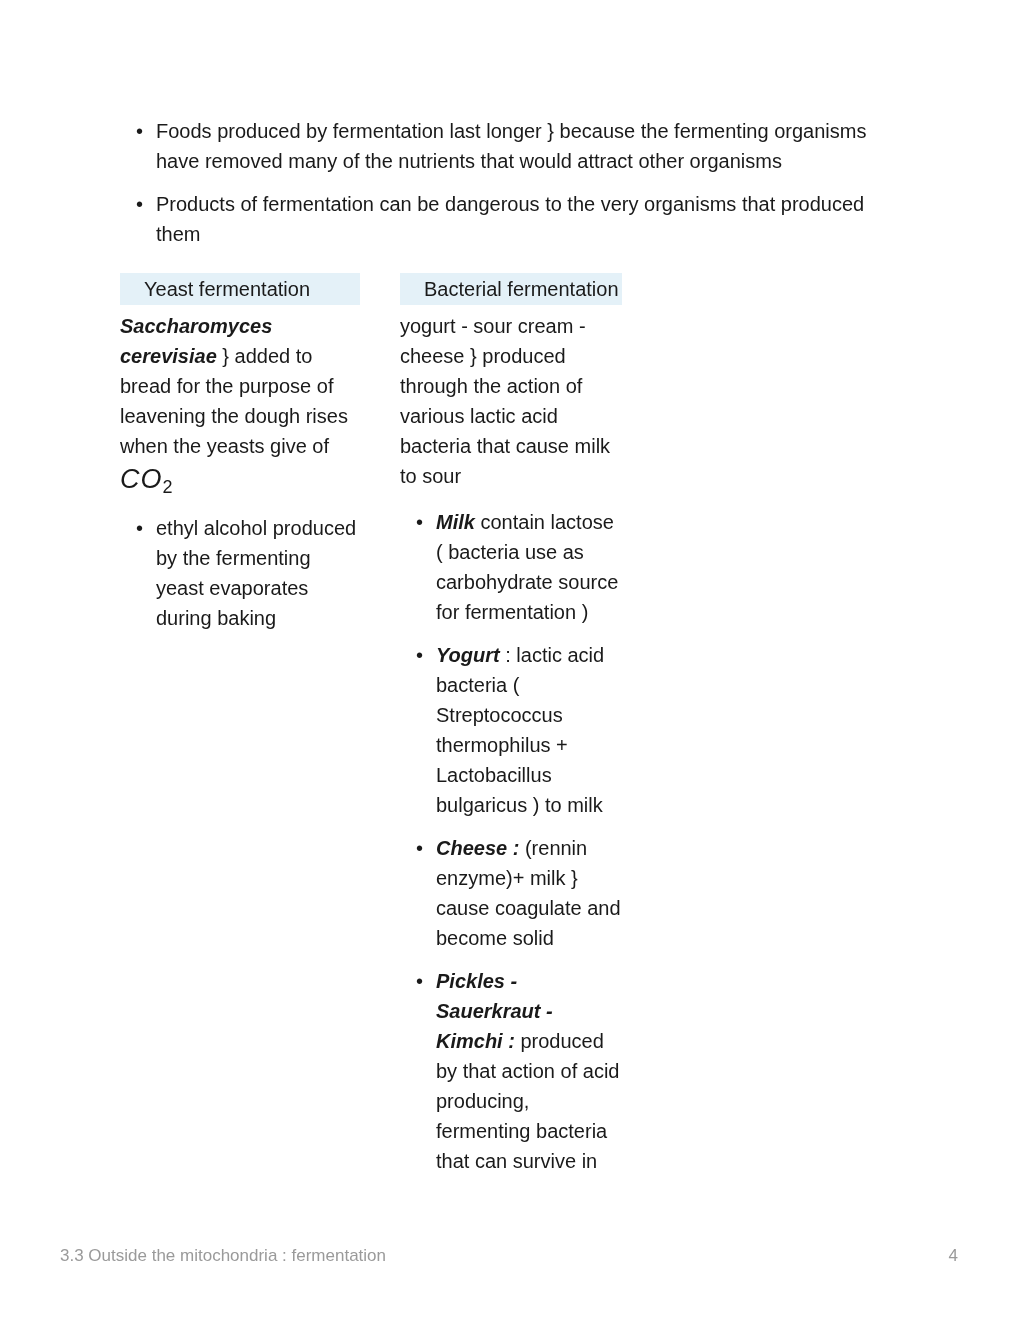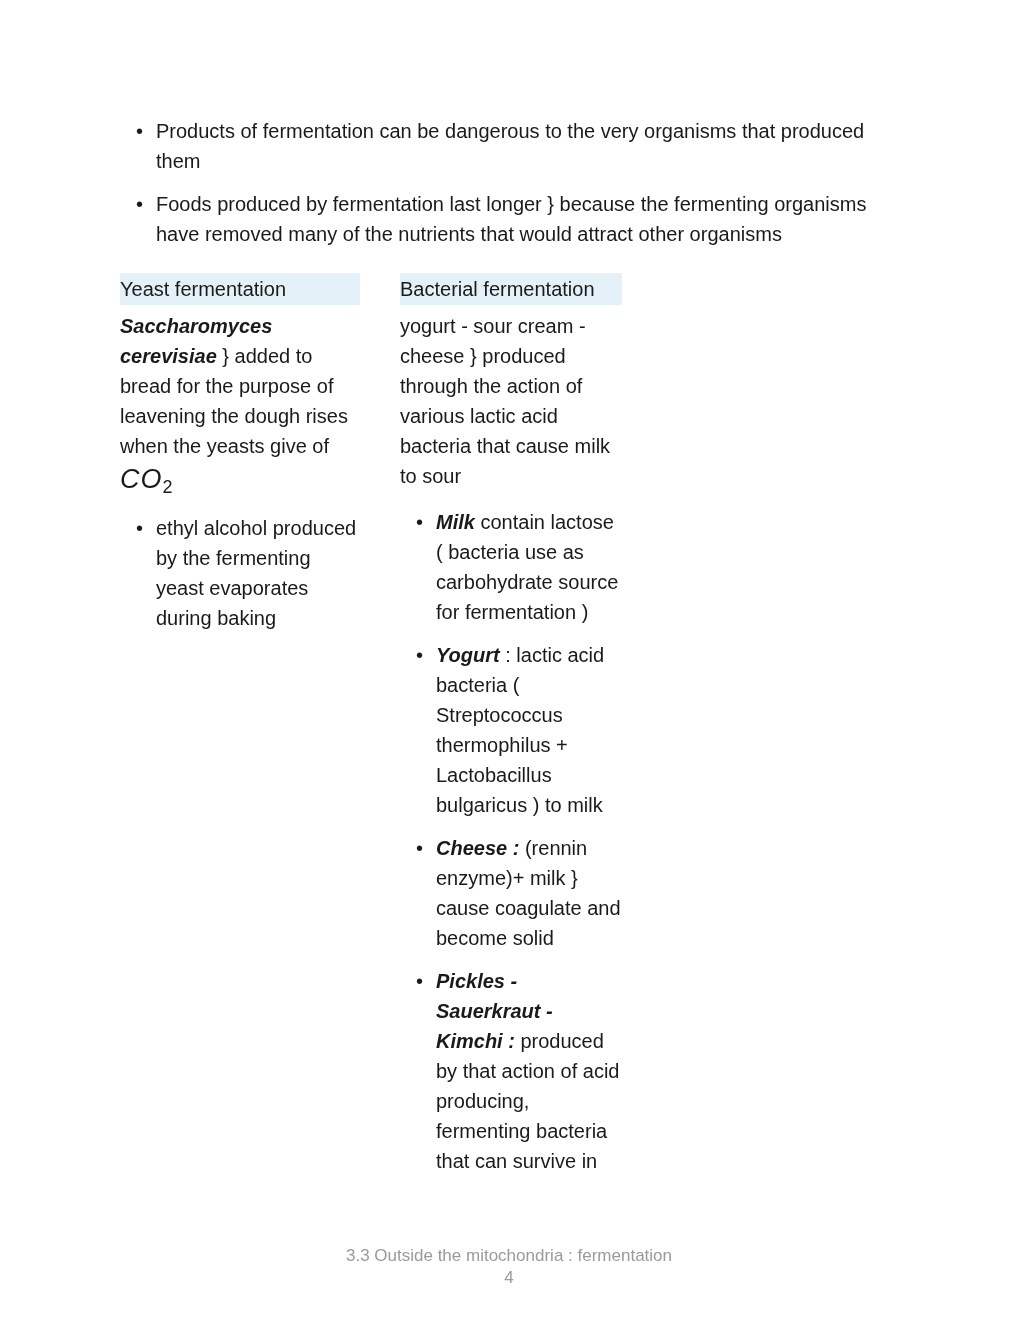--- a/index.html
+++ b/index.html
@@ -44,21 +44,21 @@
     align-items: flex-start;
   }
   .col { flex: 0 0 auto; }
   .col-1 { width: 240px; margin-right: 40px; }
   .col-2 { width: 222px; margin-right: 38px; }
   .col-3 { width: 240px; }
   .col-header {
     background: var(--header-bg);
     height: 32px;
     line-height: 32px;
-    padding: 0 0;
+    padding: 0 24px;
     white-space: nowrap;
     overflow: hidden;
   }
   .col-lead { margin-top: 6px; }
   .col-bullets { margin-top: 16px; }
   b, .bold { font-weight: 700; font-style: italic; }
   
   .math {
     display: block;
     font-family: Liberation Sans, sans-serif;
@@ -77,34 +77,33 @@
   
   .footer {
     position: absolute;
     left: 60px; right: 62px; top: 1245px;
     display: flex;
     justify-content: space-between;
     align-items: center;
     color: var(--footer-text);
     font-size: 17px;
     line-height: 22px;
-    flex-direction: column;
   }
 </style>
 </head>
 <body>
 
 <div class="page">
 
   <div class="intro-list">
     <div class="bullet-item">
-      <span>Products of fermentation can be dangerous to the very organisms that produced them</span>
+      <span>Foods produced by fermentation last longer } because the fermenting organisms have removed many of the nutrients that would attract other organisms</span>
     </div>
     <div class="bullet-item">
-      <span>Foods produced by fermentation last longer } because the fermenting organisms have removed many of the nutrients that would attract other organisms</span>
+      <span>Products of fermentation can be dangerous to the very organisms that produced them</span>
     </div>
   </div>
 
   <div class="columns">
 
     <div class="col col-1">
       <div class="col-header">Yeast fermentation</div>
       <div class="col-lead">
         <span class="bold">Saccharomyces cerevisiae</span><span> } added to bread for the purpose of leavening the dough rises when the yeasts give of</span>
         <span class="math"><span>CO</span><sub>2</sub></span>

